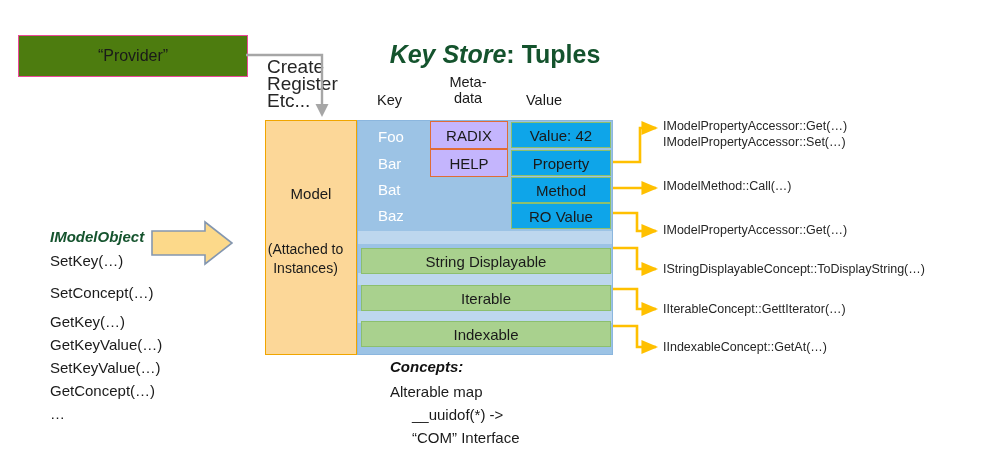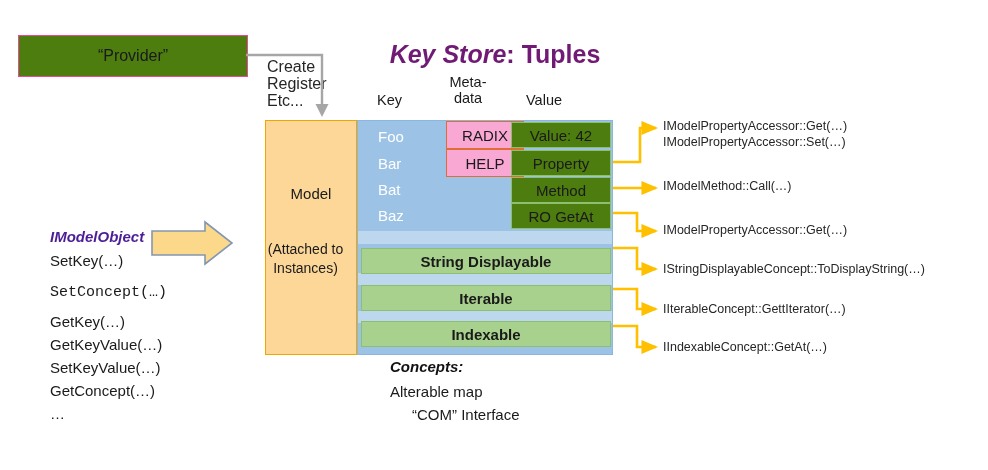--- a/index.html
+++ b/index.html
@@ -18,27 +18,27 @@
     left:18px;top:35px;width:228px;height:40px;
     background:#4d7c0f;
     border:1px solid #ec4899;
     display:flex;align-items:center;justify-content:center;
     font-size:16px;color:#1a1a1a;
   }
 
   
   #create-label{
     left:267px;top:58px;width:70px;
-    font-size:16px;line-height:17px;color:#262626;
+    font-size:19px;line-height:17px;color:#262626;
   }
 
   
   #title{
     left:330px;top:40px;width:330px;
-    text-align:center;font-size:25px;font-weight:bold;color:#701a75;
+    text-align:center;font-size:25px;font-weight:bold;color:#14532d;
   }
   #title .ks{font-style:italic;}
 
   
   .colhead{font-size:14.5px;color:#1a1a1a;line-height:16px;}
   #head-key{left:377px;top:92px;}
   #head-meta{left:440px;top:74px;width:56px;text-align:center;}
   #head-value{left:526px;top:92px;}
 
   
@@ -68,51 +68,51 @@
   .keycell{
     position:absolute;left:360px;width:46px;height:27px;
     display:flex;align-items:center;
     font-size:15px;color:#ffffff;padding-left:18px;
     box-sizing:border-box;
   }
 
   
   .metacell{
     position:absolute;left:430px;width:78px;height:28px;
-    background:#f9a8d4;border:1px solid #e06c36;
-    box-sizing:border-box;
-    display:flex;align-items:center;justify-content:center;
-    font-size:15px;color:#1a1a1a;margin-left:16px;
+    background:#c4b5fd;border:1px solid #e06c36;
+    box-sizing:border-box;
+    display:flex;align-items:center;justify-content:center;
+    font-size:15px;color:#1a1a1a;
   }
 
   
   .valcell{
     position:absolute;left:511px;width:100px;height:26px;
-    background:#4d7c0f;border:1px solid #8cbf6e;
+    background:#0ea5e9;border:1px solid #8cbf6e;
     box-sizing:border-box;
     display:flex;align-items:center;justify-content:center;
     font-size:15px;color:#1a1a1a;
   }
   
   .conceptcell{
     position:absolute;left:361px;width:250px;height:26px;
     background:#a9d18e;border:1px solid #8cbf6e;
     box-sizing:border-box;
     display:flex;align-items:center;justify-content:center;
-    font-size:15px;color:#1a1a1a;font-weight:bold;
+    font-size:15px;color:#1a1a1a;
   }
 
   
   .anno{
     position:absolute;font-size:12.5px;color:#262626;line-height:16px;
     white-space:nowrap;
   }
 
   
-  #imo-title{left:50px;top:228px;font-size:15px;font-weight:bold;font-style:italic;color:#4c1d95;}
+  #imo-title{left:50px;top:228px;font-size:15px;font-weight:bold;font-style:italic;color:#14532d;}
   #imo-list{left:50px;top:252px;font-size:15px;color:#1a1a1a;}
   #imo-list div{margin-bottom:4px;}
   #imo-list .tight{margin-bottom:0px;line-height:23px;}
 
   
   #concepts-title{left:390px;top:358px;font-size:15px;font-weight:bold;font-style:italic;color:#111;}
   #concepts-body{left:390px;top:380px;font-size:15px;color:#1a1a1a;line-height:23px;}
   #concepts-body .ind{padding-left:22px;}
 
   svg.ovl{position:absolute;left:0;top:0;width:988px;height:470px;pointer-events:none;}
@@ -158,21 +158,21 @@
 <div class="keycell" style="top:150px;">Bar</div>
 <div class="keycell" style="top:176px;">Bat</div>
 <div class="keycell" style="top:202px;">Baz</div>
 
 <div class="metacell" style="top:121px;">RADIX</div>
 <div class="metacell" style="top:149px;">HELP</div>
 
 <div class="valcell" style="top:122px;">Value: 42</div>
 <div class="valcell" style="top:150px;">Property</div>
 <div class="valcell" style="top:177px;">Method</div>
-<div class="valcell" style="top:203px;">RO GetAt</div>
+<div class="valcell" style="top:203px;">RO Value</div>
 
 <div class="conceptcell" style="top:248px;">String Displayable</div>
 <div class="conceptcell" style="top:285px;">Iterable</div>
 <div class="conceptcell" style="top:321px;">Indexable</div>
 
 <div class="anno" style="left:663px;top:118px;">
   <div>IModelPropertyAccessor::Get(…)</div>
   <div>IModelPropertyAccessor::Set(…)</div>
 </div>
 <div class="anno" style="left:663px;top:178px;">
@@ -187,31 +187,32 @@
 <div class="anno" style="left:663px;top:301px;">
   <div>IIterableConcept::GettIterator(…)</div>
 </div>
 <div class="anno" style="left:663px;top:339px;">
   <div>IIndexableConcept::GetAt(…)</div>
 </div>
 
 <div class="abs" id="imo-title">IModelObject</div>
 <div class="abs" id="imo-list">
   <div style="margin-bottom:15px;">SetKey(…)</div>
-  <div style="margin-bottom:9px;font-family:Liberation Mono, monospace;">SetConcept(…)</div>
+  <div style="margin-bottom:9px;">SetConcept(…)</div>
   <div class="tight">GetKey(…)</div>
   <div class="tight">GetKeyValue(…)</div>
   <div class="tight">SetKeyValue(…)</div>
   <div class="tight">GetConcept(…)</div>
   <div class="tight">…</div>
 </div>
 
 <div class="abs" id="concepts-title">Concepts:</div>
 <div class="abs" id="concepts-body">
   <div>Alterable map</div>
+  <div class="ind">__uuidof(*) -&gt;</div>
   <div class="ind">“COM” Interface</div>
 </div>
 
 <svg class="ovl">
   <defs>
     <marker id="yarrow" markerWidth="7" markerHeight="7" refX="5.6" refY="3" orient="auto">
       <path d="M0,0.3 L6.4,3 L0,5.7 Z" fill="#ffc000"></path>
     </marker>
     <marker id="garrow" markerWidth="8" markerHeight="9" refX="3" refY="7.4" orient="auto">
       <path d="M0.2,0 L6.8,0 L3.5,8 Z" fill="#a6a6a6"></path>

